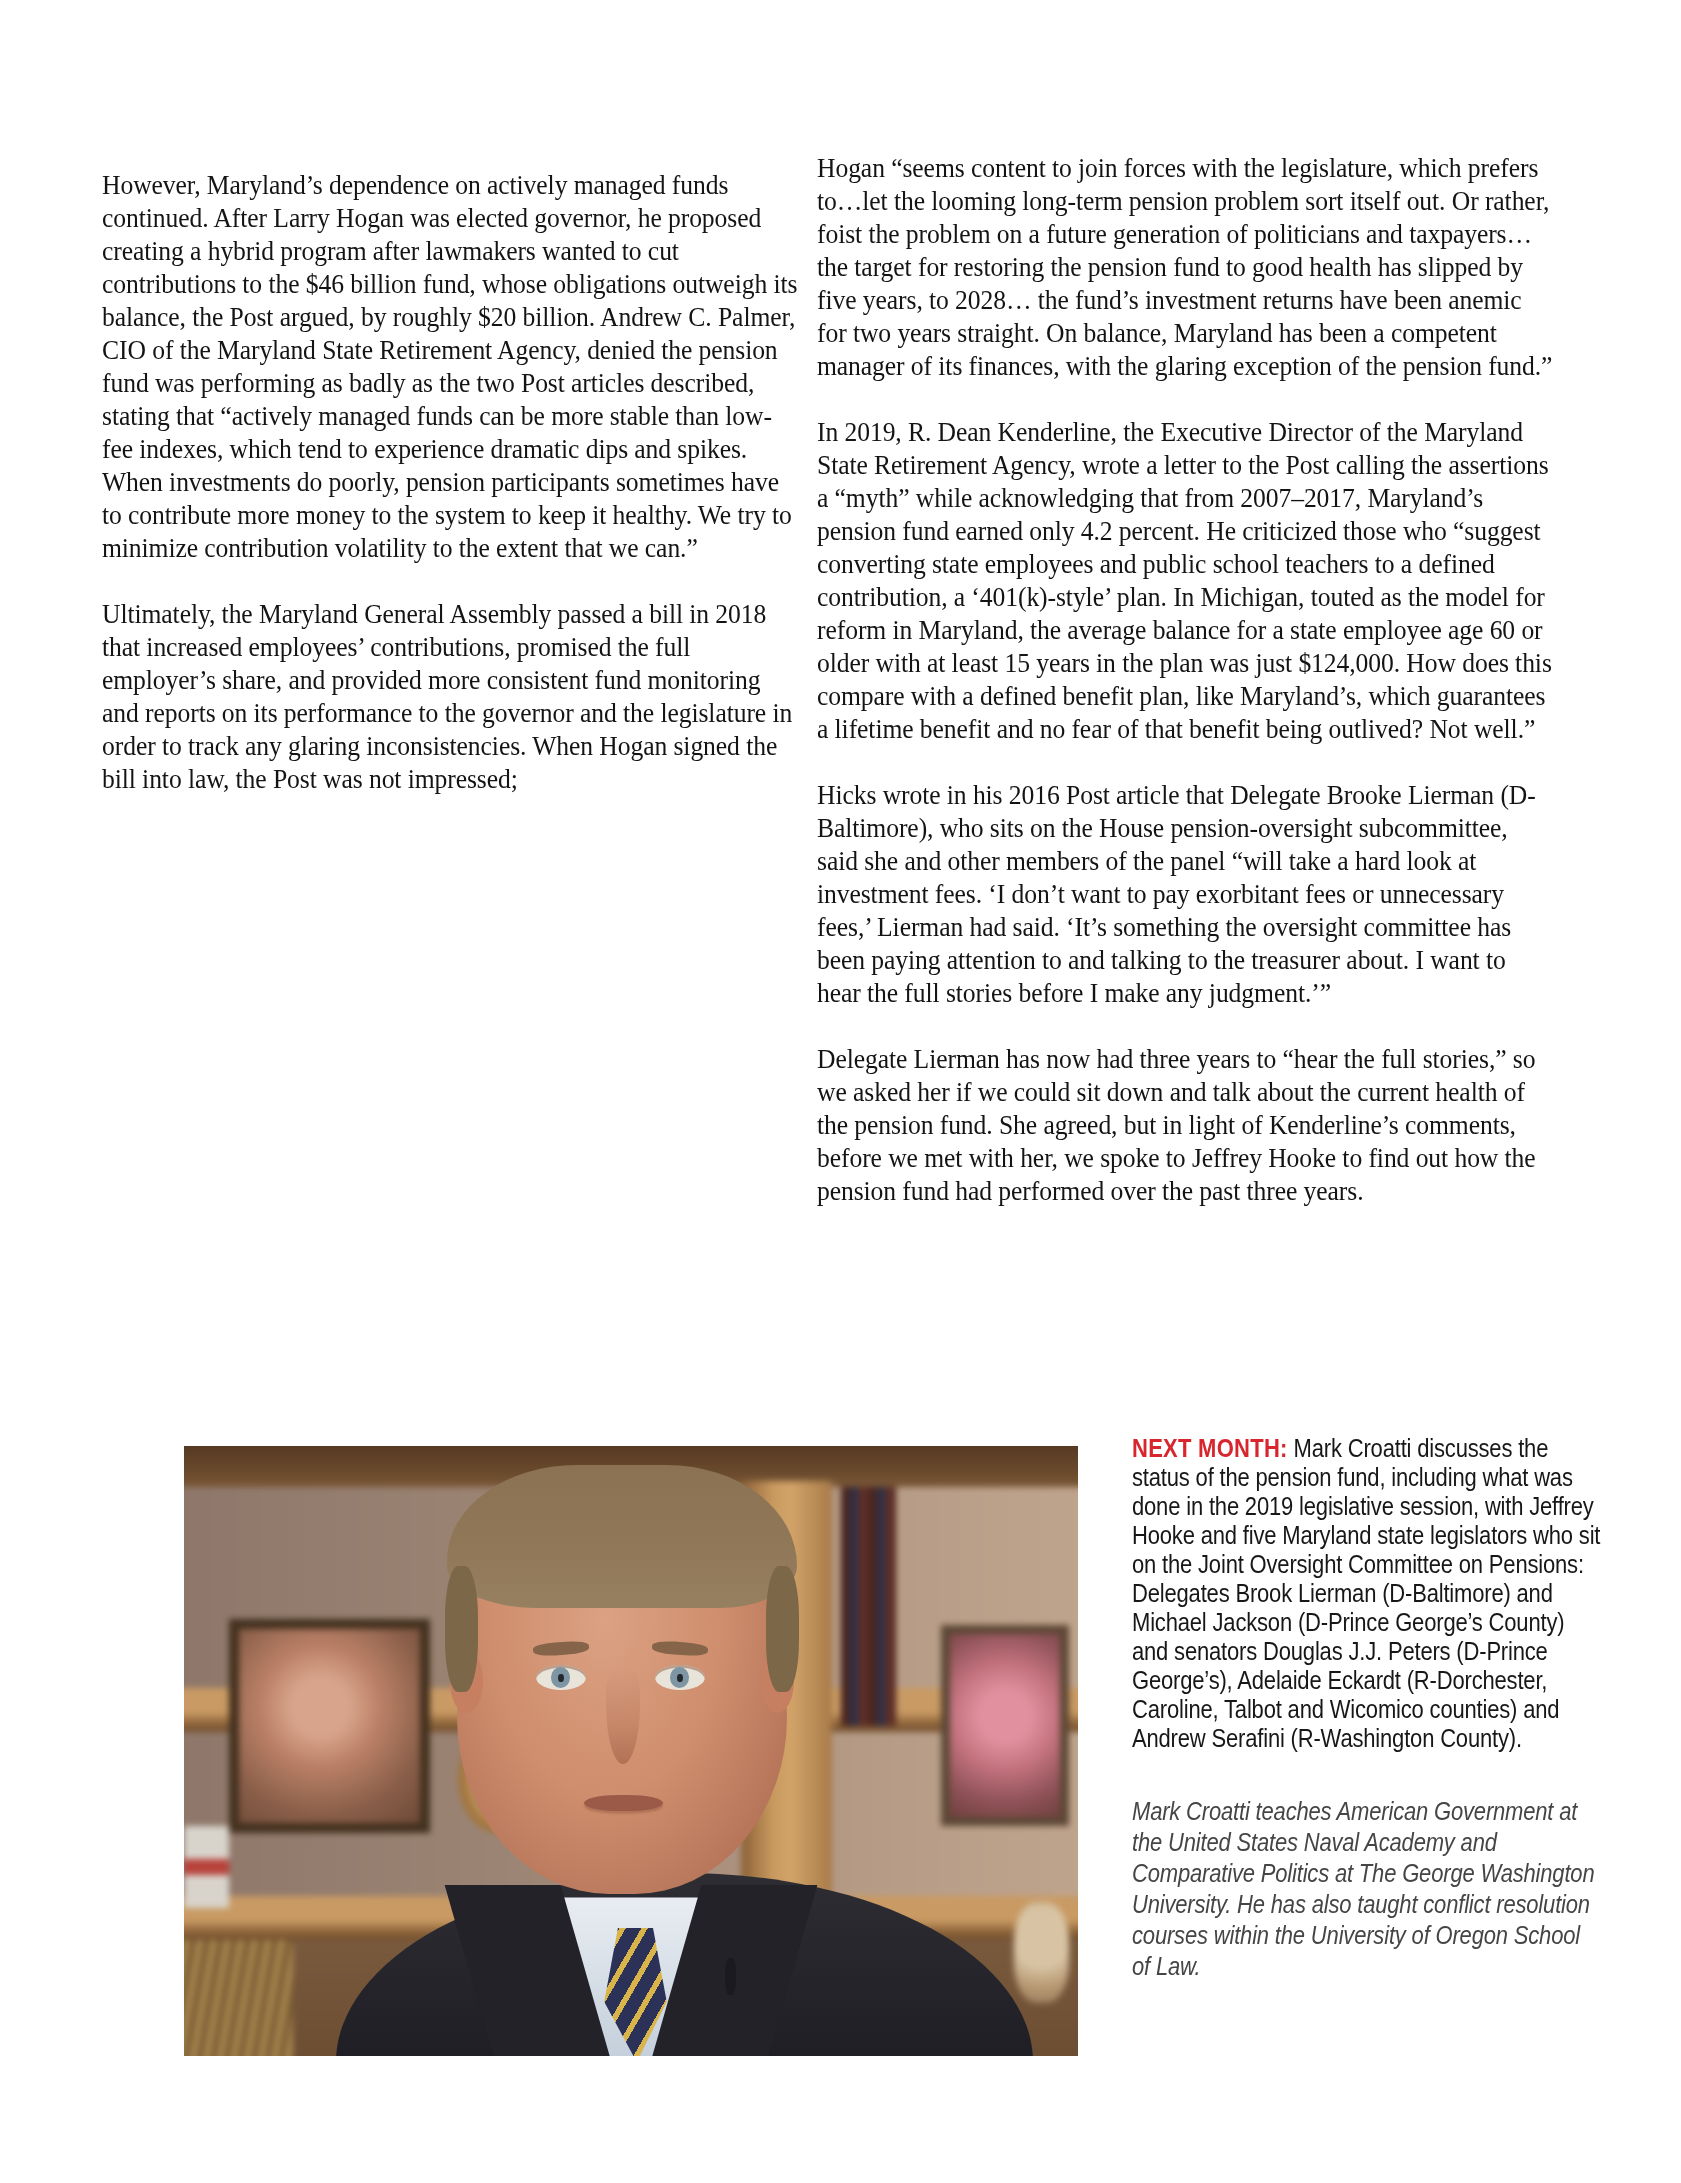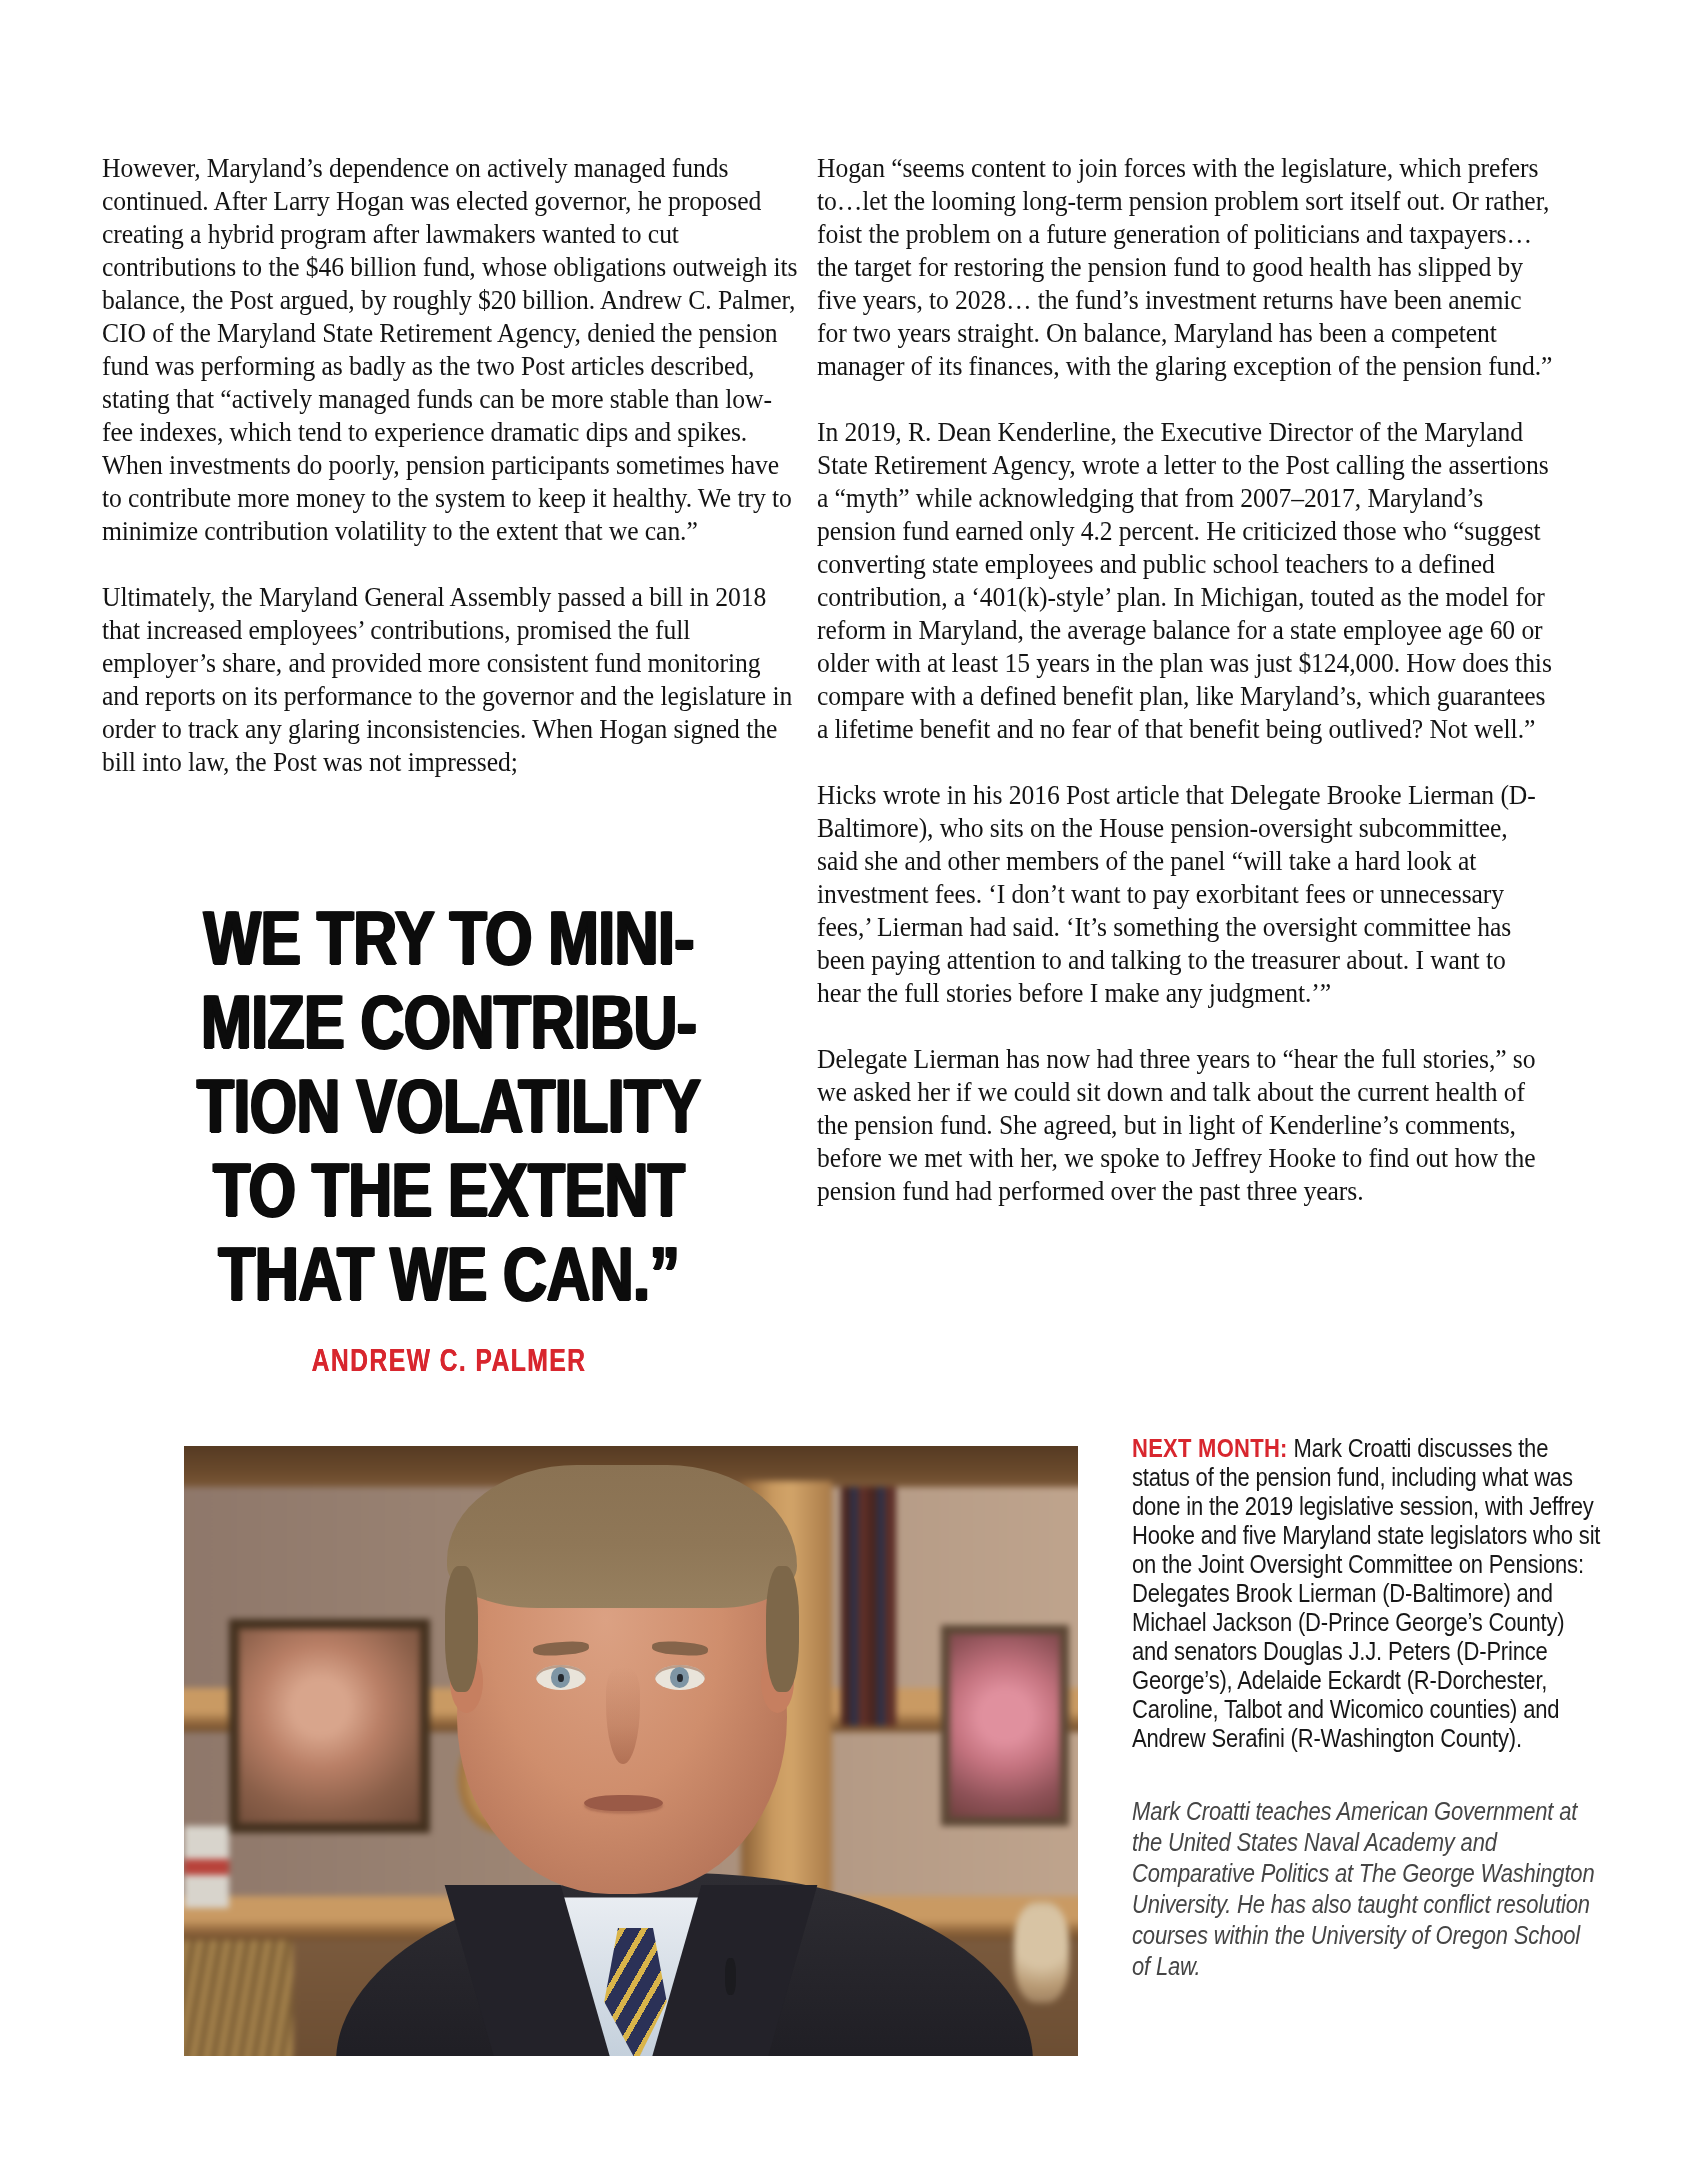--- a/index.html
+++ b/index.html
@@ -3,21 +3,21 @@
 <meta charset="utf-8">
 <style>
   html,body { margin:0; padding:0; background:#ffffff; }
   .page {
     position:relative; width:1681px; height:2183px; background:#ffffff;
     font-family:"Liberation Serif", serif; color:#151515; overflow:hidden;
   }
 
   
   .col { position:absolute; top:151px; }
-  .col-left  { left:102px; }
+  .col-left  { left:102px;margin-top:17px; }
   .col-right { left:817px; }
   .col-inner { transform:scaleX(0.915); transform-origin:top left; }
   .col-left  .col-inner { width:760px; }
   .col-right .col-inner { width:805px; }
   p.body-para {
     margin:0 0 33px 0; font-size:28px; line-height:33px;
     letter-spacing:-0.1px; text-align:left; color:#141414;
   }
 
   
@@ -120,30 +120,20 @@
 
 <div class="page">
 
   <div class="col col-left">
     <div class="col-inner">
       <p class="body-para">However, Maryland’s dependence on actively managed funds continued. After Larry Hogan was elected governor, he proposed creating a hybrid program after lawmakers wanted to cut contributions to the $46 billion fund, whose obligations outweigh its balance, the Post argued, by roughly $20 billion. Andrew C. Palmer, CIO of the Maryland State Retirement Agency, denied the pension fund was performing as badly as the two Post articles described, stating that “actively managed funds can be more stable than low-fee indexes, which tend to experience dramatic dips and spikes. When investments do poorly, pension participants sometimes have to contribute more money to the system to keep it healthy. We try to minimize contribution volatility to the extent that we can.”</p>
       <p class="body-para">Ultimately, the Maryland General Assembly passed a bill in 2018 that increased employees’ contributions, promised the full employer’s share, and provided more consistent fund monitoring and reports on its performance to the governor and the legislature in order to track any glaring inconsistencies. When Hogan signed the bill into law, the Post was not impressed;</p>
     </div>
   </div>
 
-  <div class="pullquote">
-    <div class="pq-inner">
-      <div class="pq-line">WE TRY TO MINI-</div>
-      <div class="pq-line">MIZE CONTRIBU-</div>
-      <div class="pq-line">TION VOLATILITY</div>
-      <div class="pq-line">TO THE EXTENT</div>
-      <div class="pq-line">THAT WE CAN.”</div>
-      <div class="pq-attr">ANDREW C. PALMER</div>
-    </div>
-  </div>
 
   <div class="col col-right">
     <div class="col-inner">
       <p class="body-para">Hogan “seems content to join forces with the legislature, which prefers to…let the looming long-term pension problem sort itself out. Or rather, foist the problem on a future generation of politicians and taxpayers…the target for restoring the pension fund to good health has slipped by five years, to 2028… the fund’s investment returns have been anemic for two years straight. On balance, Maryland has been a competent manager of its finances, with the glaring exception of the pension fund.”</p>
       <p class="body-para">In 2019, R. Dean Kenderline, the Executive Director of the Maryland State Retirement Agency, wrote a letter to the Post calling the assertions a “myth” while acknowledging that from 2007–2017, Maryland’s pension fund earned only 4.2 percent. He criticized those who “suggest converting state employees and public school teachers to a defined contribution, a ‘401(k)-style’ plan. In Michigan, touted as the model for reform in Maryland, the average balance for a state employee age 60 or older with at least 15 years in the plan was just $124,000. How does this compare with a defined benefit plan, like Maryland’s, which guarantees a lifetime benefit and no fear of that benefit being outlived? Not well.”</p>
       <p class="body-para">Hicks wrote in his 2016 Post article that Delegate Brooke Lierman (D-Baltimore), who sits on the House pension-oversight subcommittee, said she and other members of the panel “will take a hard look at investment fees. ‘I don’t want to pay exorbitant fees or unnecessary fees,’ Lierman had said. ‘It’s something the oversight committee has been paying attention to and talking to the treasurer about. I want to hear the full stories before I make any judgment.’”</p>
       <p class="body-para">Delegate Lierman has now had three years to “hear the full stories,” so we asked her if we could sit down and talk about the current health of the pension fund. She agreed, but in light of Kenderline’s comments, before we met with her, we spoke to Jeffrey Hooke to find out how the pension fund had performed over the past three years.</p>
     </div>
   </div>
 

